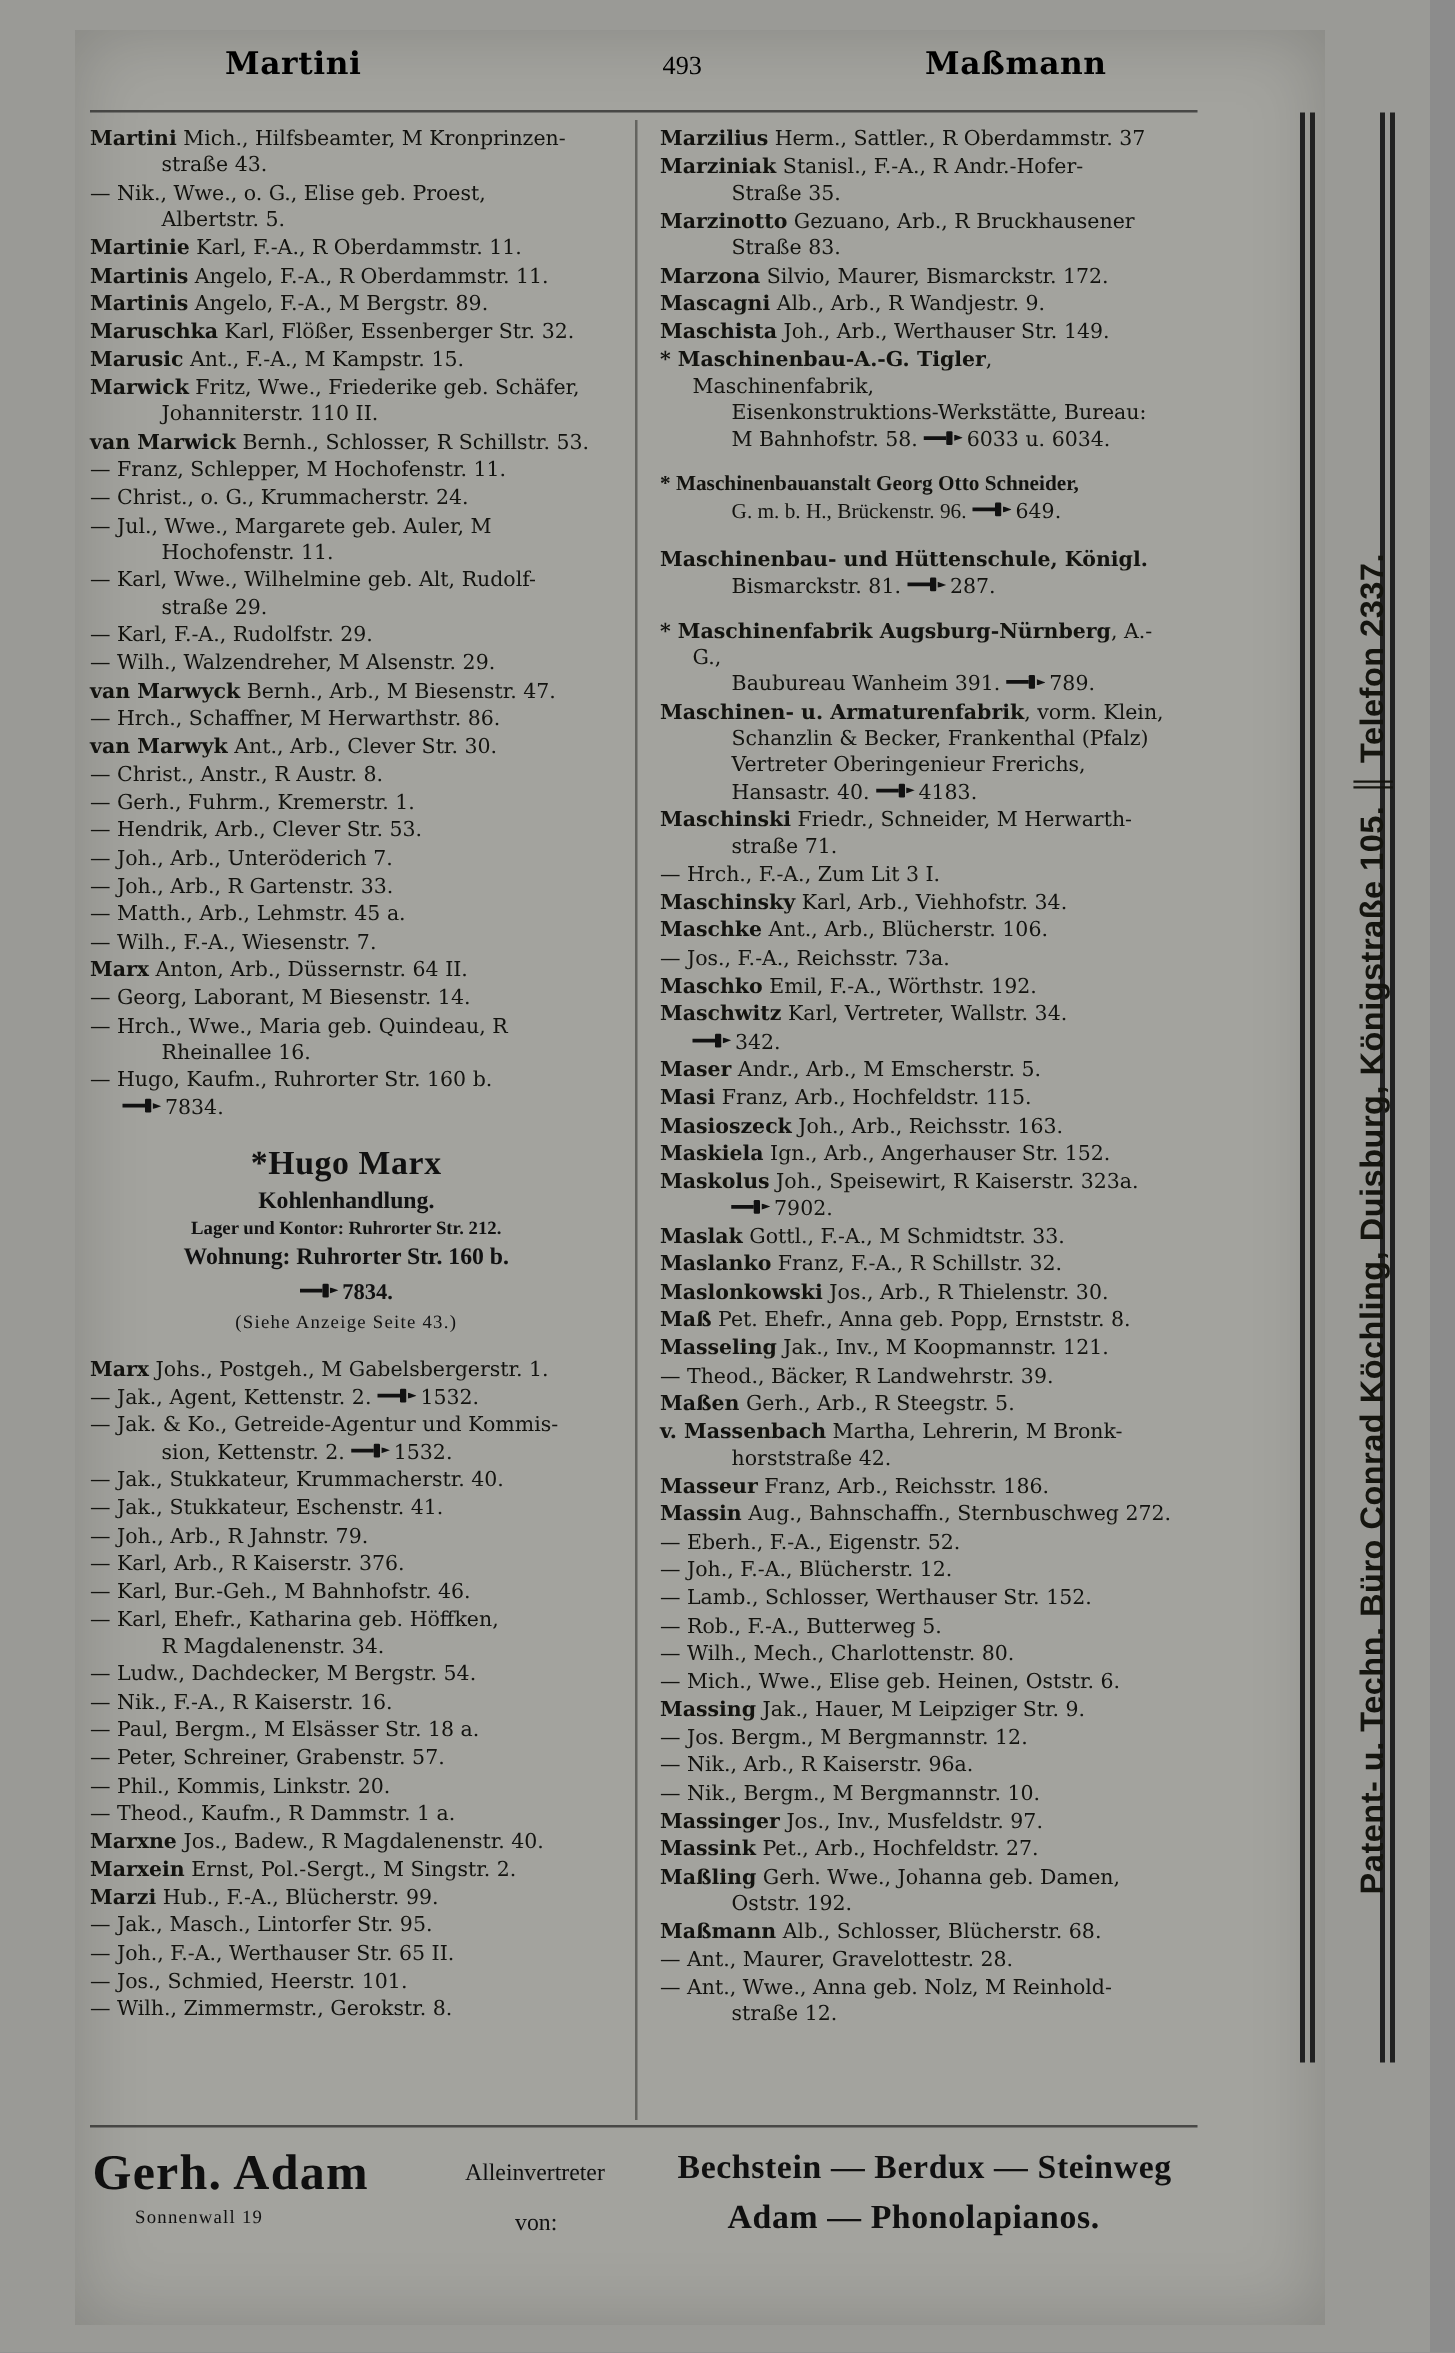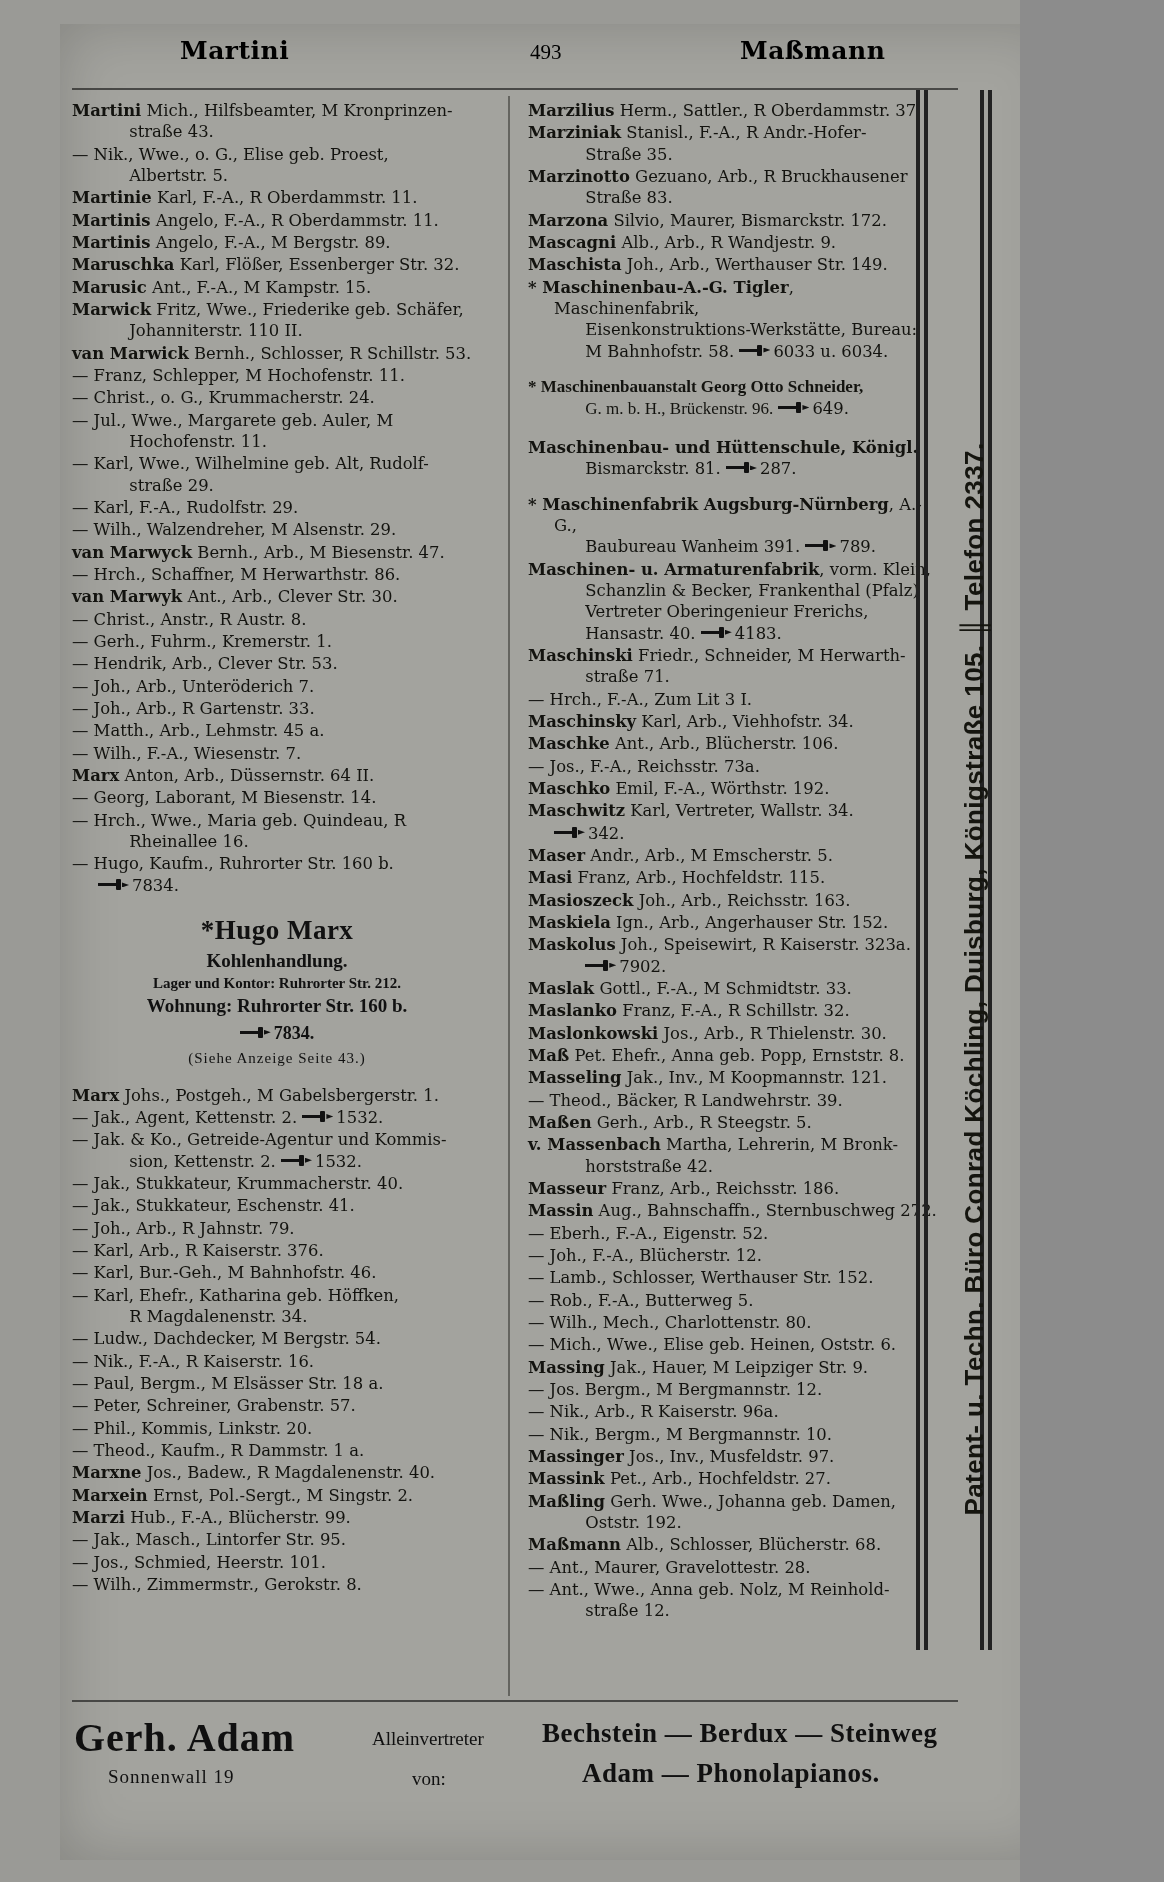--- a/index.html
+++ b/index.html
@@ -1,17 +1,17 @@
 <!DOCTYPE html>
 <html><head>
 <meta charset="utf-8">
 <style>
   html,body{margin:0;padding:0;background:#8c8c8c;}
   body{width:1164px;height:1882px;font-family:"DejaVu Serif",serif;}
-  .page{position:relative;width:1020px;height:1882px;background:#9a9a96;overflow:hidden;}
+  .page{position:relative;width:1144px;height:1882px;background:#9a9a96;overflow:hidden;}
   .sheet{position:absolute;left:60px;top:24px;width:1000px;height:1836px;background:#a3a39e;
          box-shadow:inset 0 0 60px rgba(0,0,0,.18);}
   
   .hdr{position:absolute;left:100px;top:36px;width:920px;height:40px;}
   .hdr .l{position:absolute;left:80px;top:0;font-size:25px;font-weight:bold;letter-spacing:.5px;}
   .hdr .c{position:absolute;left:430px;top:4px;font-size:21px;font-family:"Liberation Serif",serif;}
   .hdr .r{position:absolute;left:640px;top:0;font-size:25px;font-weight:bold;letter-spacing:.5px;}
   .rule{position:absolute;left:72px;top:88px;width:886px;height:2px;background:#2a2a28;opacity:.75;}
   .botrule{position:absolute;left:72px;top:1700px;width:886px;height:2px;background:#2a2a28;opacity:.75;}
   .vrule{position:absolute;left:508px;top:96px;width:2px;height:1600px;background:#3a3a36;opacity:.6;}
@@ -46,21 +46,21 @@
   .side .txt{position:absolute;left:-640px;top:700px;width:1420px;transform:rotate(-90deg);
              transform-origin:center center;text-align:left;font-family:"Liberation Sans",sans-serif;
              font-weight:bold;font-size:26px;color:#15150f;letter-spacing:.4px;}
   .side .bar{position:absolute;top:0;width:4px;height:1560px;background:#222;}
   .side .b1{right:74px;}.side .b2{right:66px;}
   .side .b3{right:10px;}.side .b4{right:2px;}
 
   
   .foot{position:absolute;left:72px;top:1712px;width:886px;height:100px;font-family:"Liberation Serif",serif;color:#101010;}
   .foot .ga{position:absolute;left:2px;top:2px;font-size:40px;font-weight:bold;letter-spacing:1px;}
-  .foot .sw{position:absolute;left:36px;top:54px;font-size:19px;letter-spacing:1px;}
+  .foot .sw{position:absolute;left:36px;top:54px;font-size:15px;letter-spacing:1px;}
   .foot .al{position:absolute;left:300px;top:16px;font-size:19px;}
   .foot .vo{position:absolute;left:340px;top:56px;font-size:19px;}
   .foot .b1{position:absolute;left:470px;top:6px;font-size:27px;font-weight:bold;letter-spacing:.5px;}
   .foot .b2{position:absolute;left:510px;top:46px;font-size:27px;font-weight:bold;letter-spacing:.5px;}
 </style>
 </head>
 <body>
 
 <div class="page">
   <div class="sheet"></div>
@@ -132,20 +132,21 @@
         <div class="e">— Ludw., Dachdecker, M Bergstr. 54.</div>
         <div class="e">— Nik., F.-A., R Kaiserstr. 16.</div>
         <div class="e">— Paul, Bergm., M Elsässer Str. 18 a.</div>
         <div class="e">— Peter, Schreiner, Grabenstr. 57.</div>
         <div class="e">— Phil., Kommis, Linkstr. 20.</div>
         <div class="e">— Theod., Kaufm., R Dammstr. 1 a.</div>
         <div class="e"><b>Marxne</b> Jos., Badew., R Magdalenenstr. 40.</div>
         <div class="e"><b>Marxein</b> Ernst, Pol.-Sergt., M Singstr. 2.</div>
         <div class="e"><b>Marzi</b> Hub., F.-A., Blücherstr. 99.</div>
         <div class="e">— Jak., Masch., Lintorfer Str. 95.</div>
+        <div class="e">— Joh., F.-A., Werthauser Str. 65 II.</div>
         <div class="e">— Jos., Schmied, Heerstr. 101.</div>
         <div class="e">— Wilh., Zimmermstr., Gerokstr. 8.</div>
       </div>
   </div>
 
   <div class="col colR">
     <div id="rightList">
         <div class="e"><b>Marzilius</b> Herm., Sattler., R Oberdammstr. 37</div>
         <div class="e"><b>Marziniak</b> Stanisl., F.-A., R Andr.-Hofer-<br>&nbsp;&nbsp;&nbsp;&nbsp;&nbsp;&nbsp;Straße 35.</div>
         <div class="e"><b>Marzinotto</b> Gezuano, Arb., R Bruckhausener<br>&nbsp;&nbsp;&nbsp;&nbsp;&nbsp;&nbsp;Straße 83.</div>

